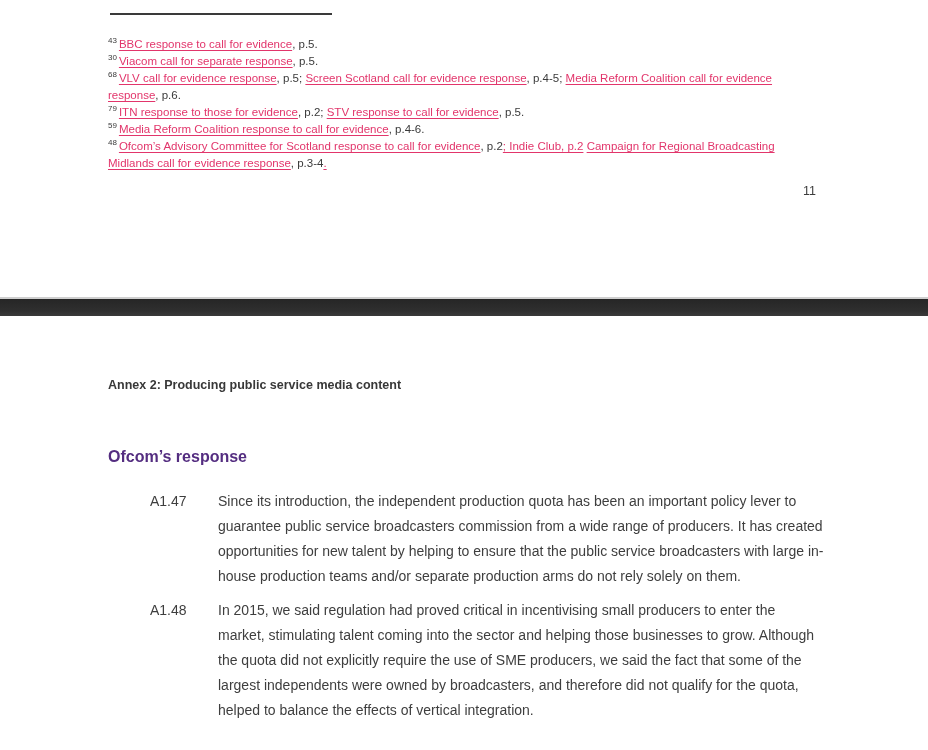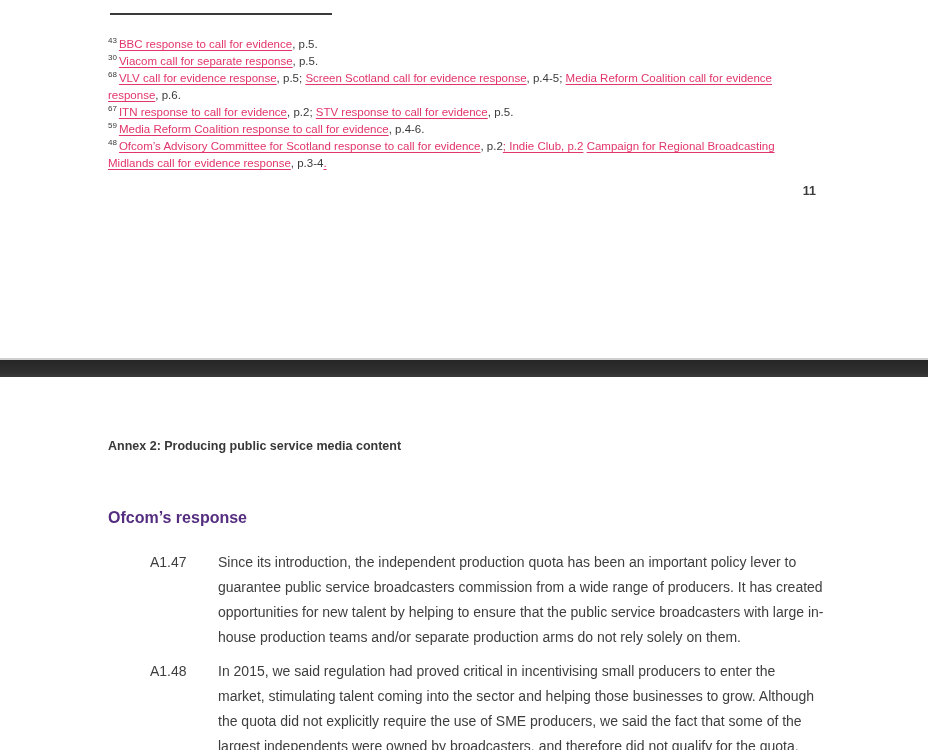--- a/index.html
+++ b/index.html
@@ -6,21 +6,21 @@
   body {
     width: 928px; height: 750px;
     background: #ffffff;
     font-family: "Liberation Sans", sans-serif;
     overflow: hidden;
   }
   .viewport { width: 928px; height: 750px; }
 
   
   .page-top {
-    height: 358px;
+    height: 297px;
     box-sizing: border-box;
     padding: 13px 112px 0 108px;
     background: #ffffff;
   }
   .footnote-rule {
     width: 222px; height: 2px;
     background: #3a3a3a;
     margin-left: 2px;
   }
   .footnotes {
@@ -43,21 +43,20 @@
     text-decoration-thickness: 1px;
     text-underline-offset: 2px;
     cursor: pointer;
   }
   .fn-plain { color: #3a3a3a; }
   .page-number {
     margin-top: 12px;
     text-align: right;
     font-size: 12.5px;
     color: #3d3d3d;
-    font-weight: bold;
   }
 
   
   .page-gap {
     height: 19px;
     box-sizing: border-box;
     border-top: 2px solid #cfcfcf;
     background: linear-gradient(to bottom, #262626 0%, #2f2f2f 70%, #3a3a3a 100%);
   }
 
@@ -94,21 +93,21 @@
 <body>
 
 <div class="viewport">
 
   <section class="page-top">
     <div class="footnote-rule"></div>
     <div class="footnotes" id="footnotes">
         <div class="footnote"><sup>43</sup><span class="fn-link">BBC response to call for evidence</span><span class="fn-plain">, p.5.</span></div>
         <div class="footnote"><sup>30</sup><span class="fn-link">Viacom call for separate response</span><span class="fn-plain">, p.5.</span></div>
         <div class="footnote"><sup>68</sup><span class="fn-link">VLV call for evidence response</span><span class="fn-plain">, p.5; </span><span class="fn-link">Screen Scotland call for evidence response</span><span class="fn-plain">, p.4-5; </span><span class="fn-link">Media Reform Coalition call for evidence response</span><span class="fn-plain">, p.6.</span></div>
-        <div class="footnote"><sup>67</sup><span class="fn-link">ITN response to call for evidence</span><span class="fn-plain">, p.2; </span><span class="fn-link">STV response to call for evidence</span><span class="fn-plain">, p.5.</span></div>
+        <div class="footnote"><sup>79</sup><span class="fn-link">ITN response to those for evidence</span><span class="fn-plain">, p.2; </span><span class="fn-link">STV response to call for evidence</span><span class="fn-plain">, p.5.</span></div>
         <div class="footnote"><sup>59</sup><span class="fn-link">Media Reform Coalition response to call for evidence</span><span class="fn-plain">, p.4-6.</span></div>
         <div class="footnote"><sup>48</sup><span class="fn-link">Ofcom’s Advisory Committee for Scotland response to call for evidence</span><span class="fn-plain">, p.2</span><span class="fn-link">; Indie Club, p.2</span><span class="fn-plain"> </span><span class="fn-link">Campaign for Regional Broadcasting Midlands call for evidence response</span><span class="fn-plain">, p.3-4</span><span class="fn-link">.</span></div>
       </div>
     <div class="page-number">11</div>
   </section>
 
   <div class="page-gap"></div>
 
   <section class="page-bottom">
     <div class="annex-header">Annex 2: Producing public service media content</div>

